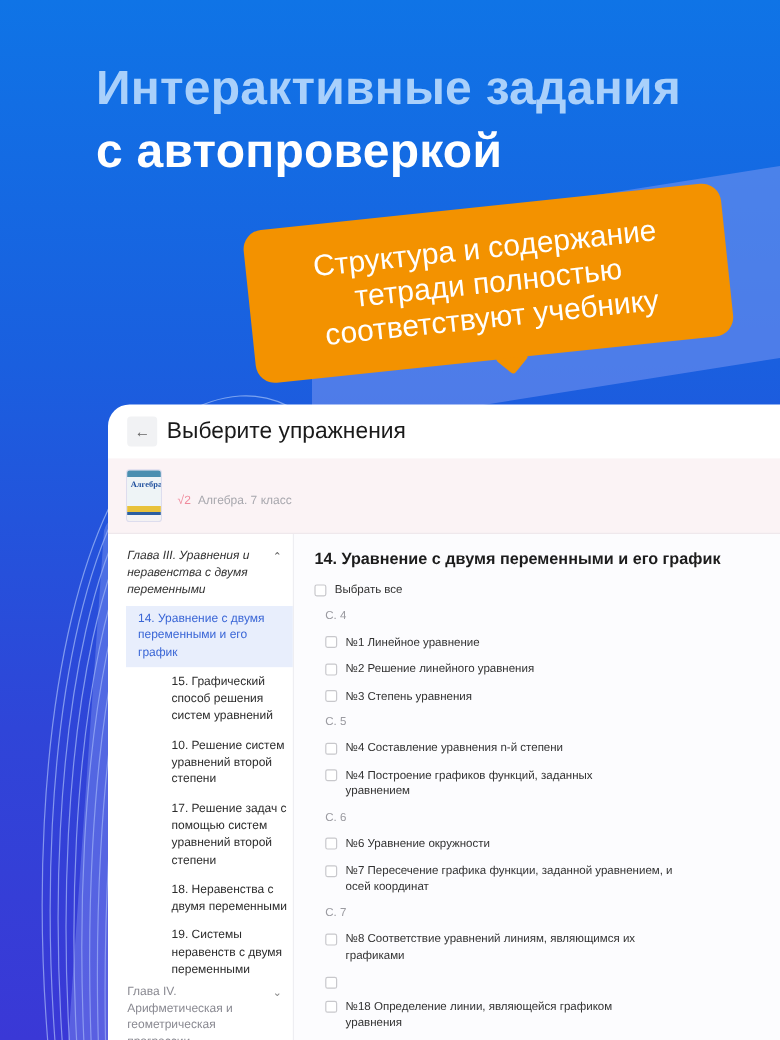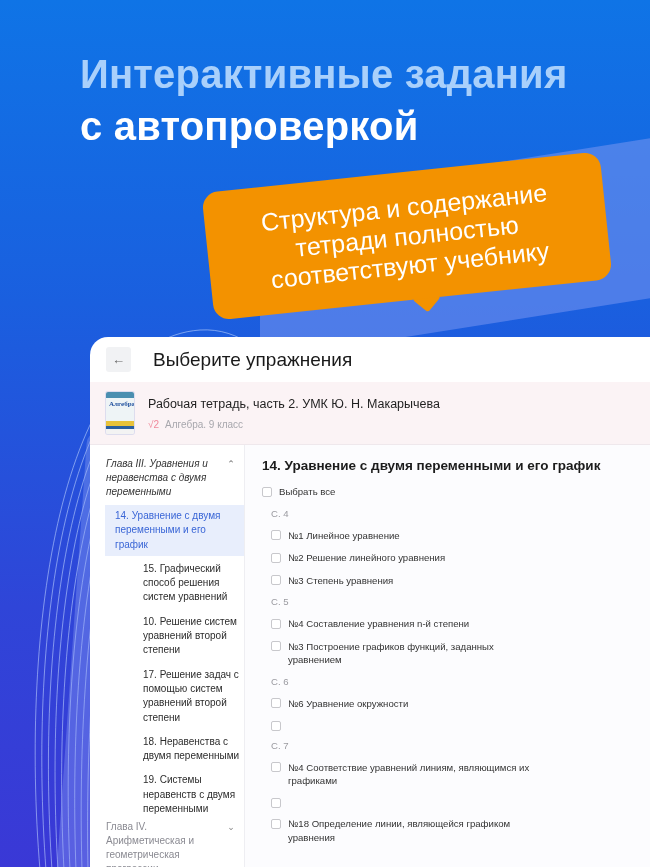--- a/index.html
+++ b/index.html
@@ -35,21 +35,21 @@
   }
   .card {
     position: absolute; left: 90px; top: 337px; width: 580px; height: 540px;
     background: #ffffff; border-top-left-radius: 18px; overflow: hidden;
   }
   .card-header { height: 45px; display: flex; align-items: center; padding-left: 16px; }
   .back-btn {
     width: 25px; height: 25px; background: #f1f2f4; border-radius: 3px;
     display: flex; align-items: center; justify-content: center; color: #666; font-size: 13px;
   }
-  .page-title { margin-left: 22px; font-size: 19px; color: #1a1a1a; font-weight: 500; }
+  .page-title { margin-left: 8px; font-size: 19px; color: #1a1a1a; font-weight: 500; }
   .book-bar {
     height: 63px; background: #fbf3f5; display: flex; align-items: center; padding-left: 16px;
     border-bottom: 1px solid #efe8ec;
   }
   .book-cover {
     width: 28px; height: 42px; border-radius: 2px; position: relative; overflow: hidden;
     background: linear-gradient(180deg, #4a8fb0 0 14%, #eef4f6 14% 70%, #e8c23a 70% 82%, #2a5fa0 82% 88%, #f3f3f3 88%);
     box-shadow: 0 0 0 1px #dde;
   }
   .book-cover span { position: absolute; left: 3px; top: 8px; font-size: 7px; color: #1d4e9c; font-weight: 700; font-family: "Liberation Serif", serif; }
@@ -118,24 +118,23 @@
       <span>←</span>
     </div>
     <div class="page-title">Выберите упражнения</div>
   </div>
 
   <div class="book-bar">
     <div class="book-cover">
       <span>Алгебра</span>
     </div>
     <div class="book-info">
-      <div class="book-title">Рабочая тетрадь, часть 2. УМК Ю. Н. Макарычева</div>
       <div class="book-sub">
         <span class="sqrt">√2</span>
-        <span>Алгебра. 9 класс</span>
+        <span>Алгебра. 7 класс</span>
       </div>
     </div>
   </div>
 
   <div class="body-wrap">
     <nav class="sidebar">
       <div class="chapter open">
         <span class="ch-label">Глава III. Уравнения и неравенства с двумя переменными</span>
         <span class="chev">⌃</span>
       </div>
@@ -177,36 +176,37 @@
           <span class="txt">№3 Степень уравнения</span>
         </label>
 
       <div class="page-label">С. 5</div>
       <label class="row item">
           <span class="cb"></span>
           <span class="txt">№4 Составление уравнения n-й степени</span>
         </label>
       <label class="row item">
           <span class="cb"></span>
-          <span class="txt" style="width:220px">№3 Построение графиков функций, заданных уравнением</span>
+          <span class="txt" style="width:220px">№4 Построение графиков функций, заданных уравнением</span>
         </label>
 
       <div class="page-label">С. 6</div>
       <label class="row item">
           <span class="cb"></span>
           <span class="txt">№6 Уравнение окружности</span>
         </label>
       <label class="row item">
           <span class="cb"></span>
+          <span class="txt">№7 Пересечение графика функции, заданной уравнением, и осей координат</span>
         </label>
 
       <div class="page-label">С. 7</div>
       <label class="row item">
           <span class="cb"></span>
-          <span class="txt">№4 Соответствие уравнений линиям, являющимся их графиками</span>
+          <span class="txt">№8 Соответствие уравнений линиям, являющимся их графиками</span>
         </label>
       <label class="row item">
           <span class="cb"></span>
         </label>
       <label class="row item">
           <span class="cb"></span>
           <span class="txt" style="width:240px">№18 Определение линии, являющейся графиком уравнения</span>
         </label>
     </section>
   </div>

